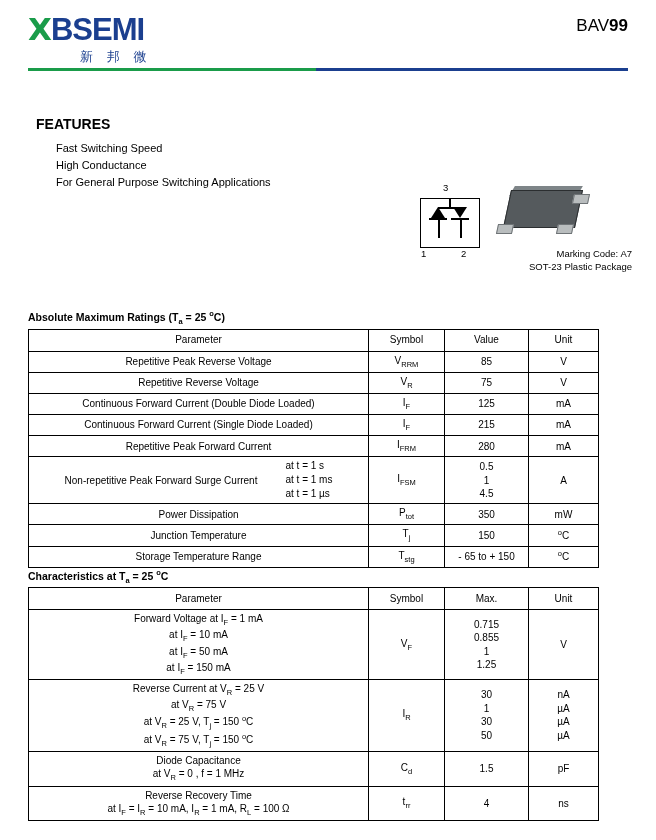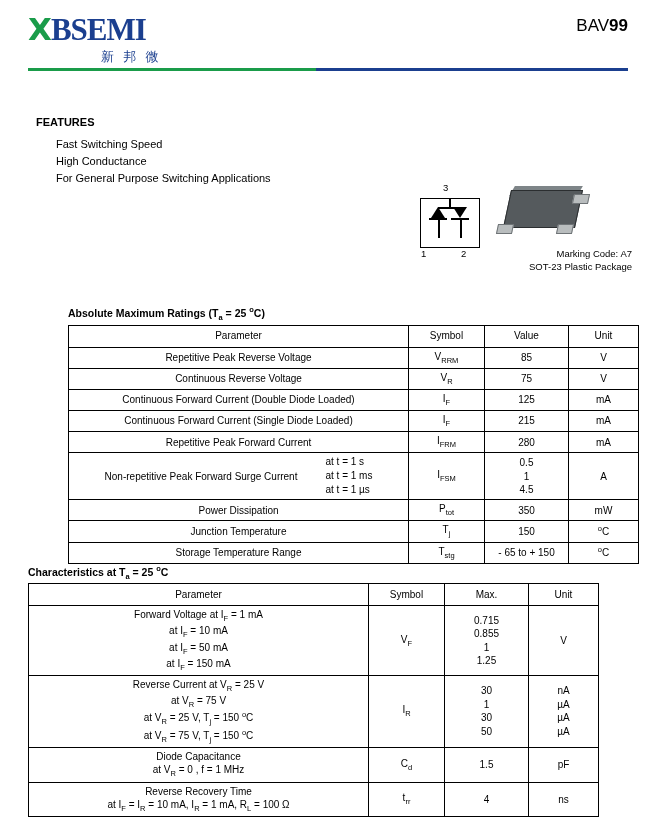--- a/index.html
+++ b/index.html
@@ -43,31 +43,31 @@
   }
   .logo-x {
     font-family: "DejaVu Sans", sans-serif;
     font-size: 31px;
     font-weight: bold;
     color: #1a9c4a;
     letter-spacing: -1px;
     line-height: 1;
   }
   .logo-rest {
-    font-family: Liberation Serif, serif;
+    font-family: Liberation Sans, sans-serif;
     font-size: 31px;
     font-weight: bold;
     color: #1b3f8f;
     letter-spacing: -1px;
     line-height: 1;
   }
   .logo-cn {
     margin-top: 3px;
-    margin-left: 73px;
-    font-family: Liberation Serif, serif;
+    margin-left: 52px;
+    font-family: Liberation Mono, monospace;
     font-size: 13px;
     color: #1b3f8f;
     letter-spacing: 3px;
   }
   .title-block {
     text-align: center;
     padding-top: 2px;
   }
   .part-number {
     font-size: 17px;
@@ -85,21 +85,21 @@
     left: 28px;
     right: 28px;
     top: 68px;
     height: 3px;
     background: linear-gradient(to right, #1a9c4a 0 48%, #1b3f8f 48% 100%);
   }
 
   
   .features-title {
     margin-top: 40px;
-    font-size: 11px;
+    font-size: 14px;
     font-weight: bold;
     margin-left: 8px;
   }
   .features-list {
     margin-top: 8px;
     margin-left: 28px;
     font-size: 11px;
     line-height: 1.55;
   }
 
@@ -266,21 +266,21 @@
       <div class="sot-lead" style="left:2px; top:38px; width:14px; height:8px; transform:skewX(-12deg);"></div>
       <div class="sot-lead" style="left:62px; top:38px; width:14px; height:8px; transform:skewX(-12deg);"></div>
       <div class="sot-lead" style="left:78px; top:8px; width:14px; height:8px; transform:skewX(-12deg);"></div>
     </div>
     <div class="mark-text">
       <div>Marking Code: A7</div>
       <div>SOT-23 Plastic Package</div>
     </div>
   </div>
 
-  <div style="margin-top:118px;margin-left:40px;">
+  <div style="margin-top:118px;">
     <div class="table-caption">
       Absolute Maximum Ratings (T<span class="sub">a</span> = 25 <span class="sup">o</span>C)
     </div>
     <table class="spec">
       <colgroup>
         <col class="col-param">
           <col class="col-sym">
           <col class="col-val">
           <col class="col-unit">
       </colgroup>
@@ -291,21 +291,21 @@
         <th>Value</th>
         <th>Unit</th>
       </tr>
       <tr>
         <td>Repetitive Peak Reverse Voltage</td>
         <td>V<span class="sub">RRM</span></td>
         <td>85</td>
         <td>V</td>
       </tr>
       <tr>
-        <td>Continuous Reverse Voltage</td>
+        <td>Repetitive Reverse Voltage</td>
         <td>V<span class="sub">R</span></td>
         <td>75</td>
         <td>V</td>
       </tr>
       <tr>
         <td>Continuous Forward Current (Double Diode Loaded)</td>
         <td>I<span class="sub">F</span></td>
         <td>125</td>
         <td>mA</td>
       </tr>

